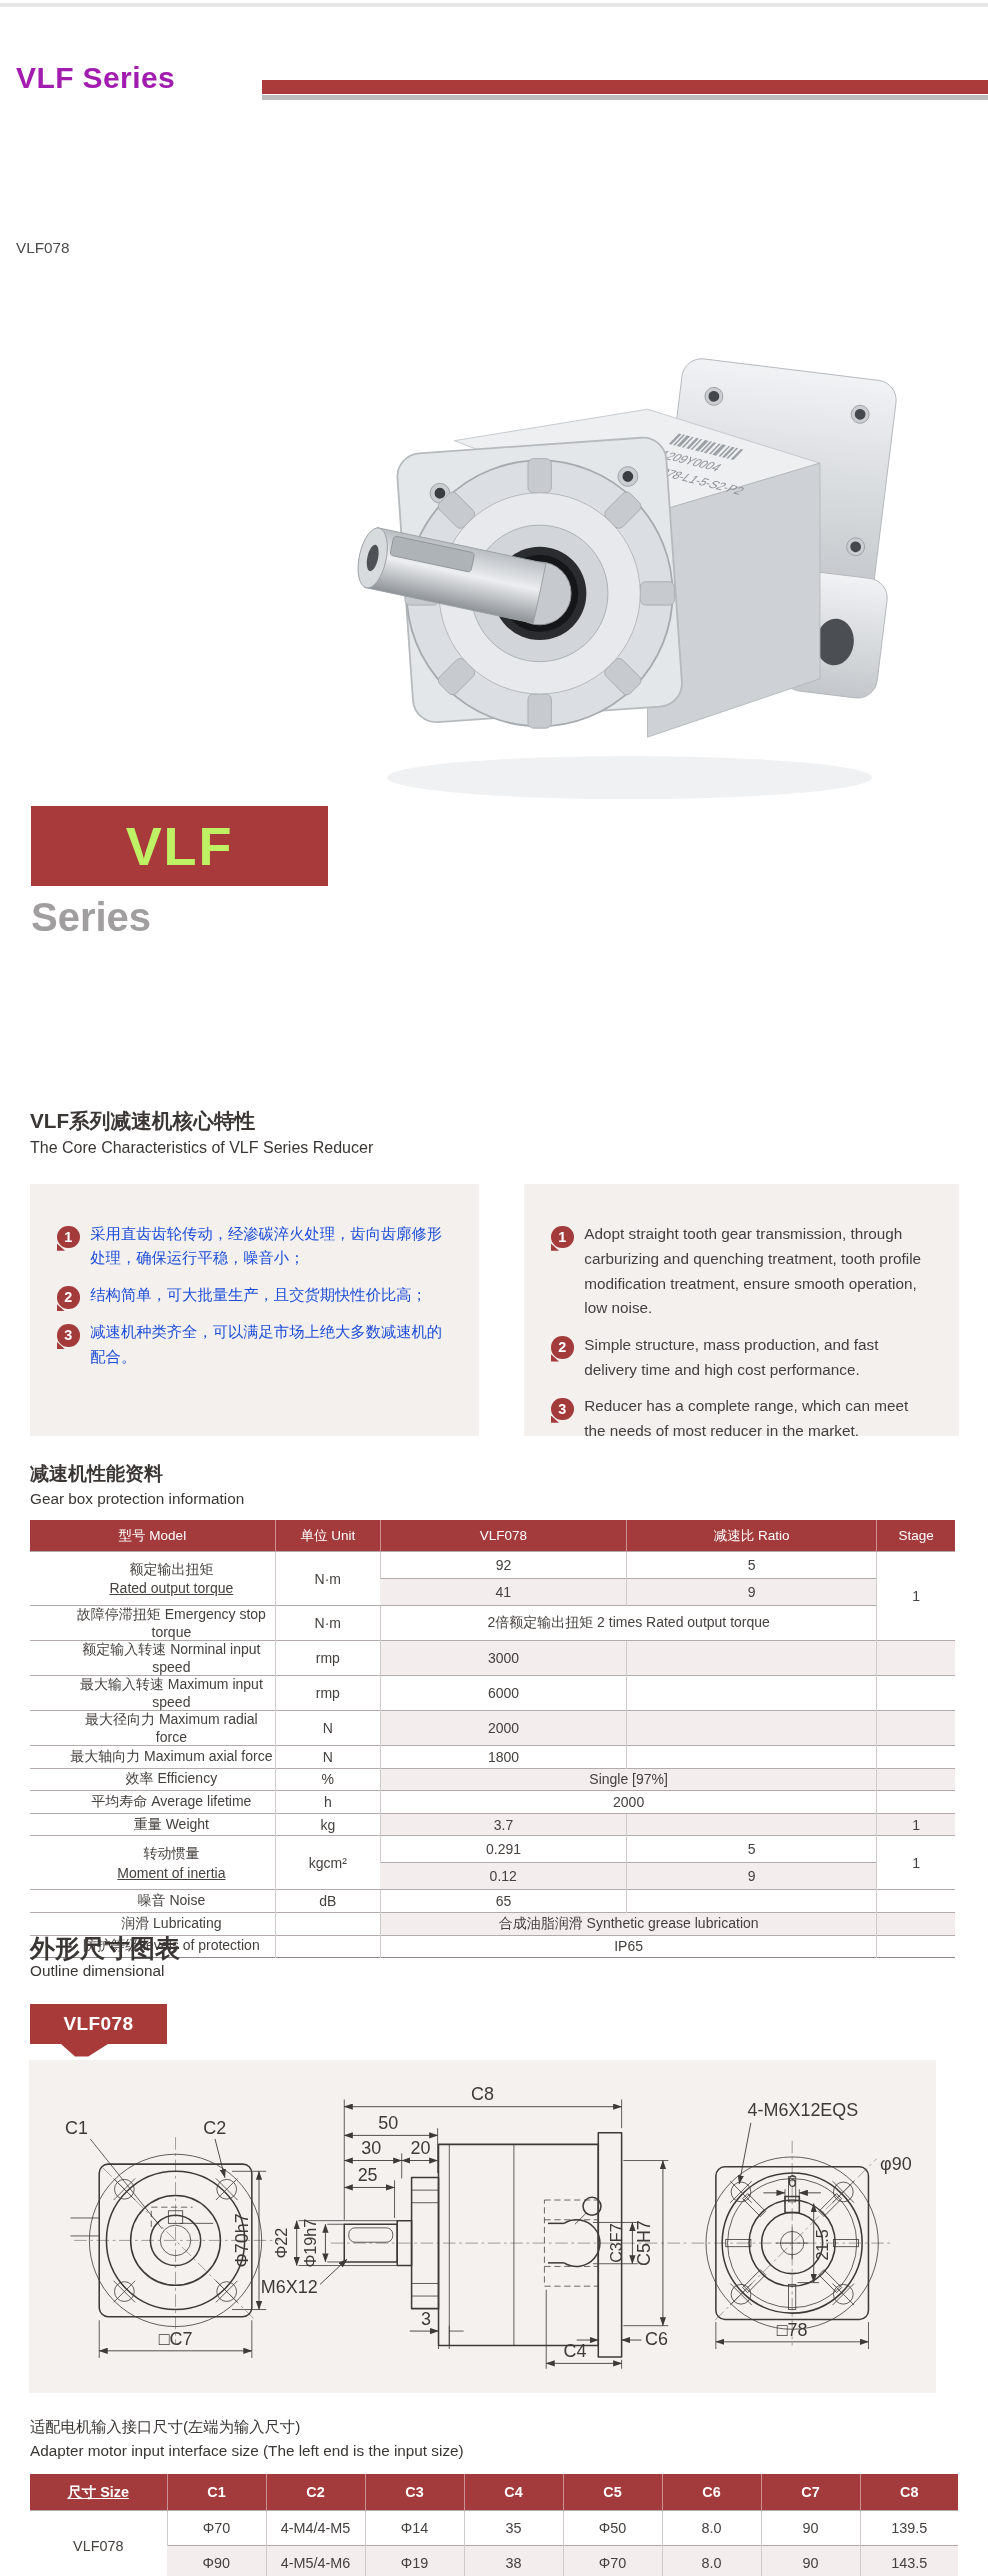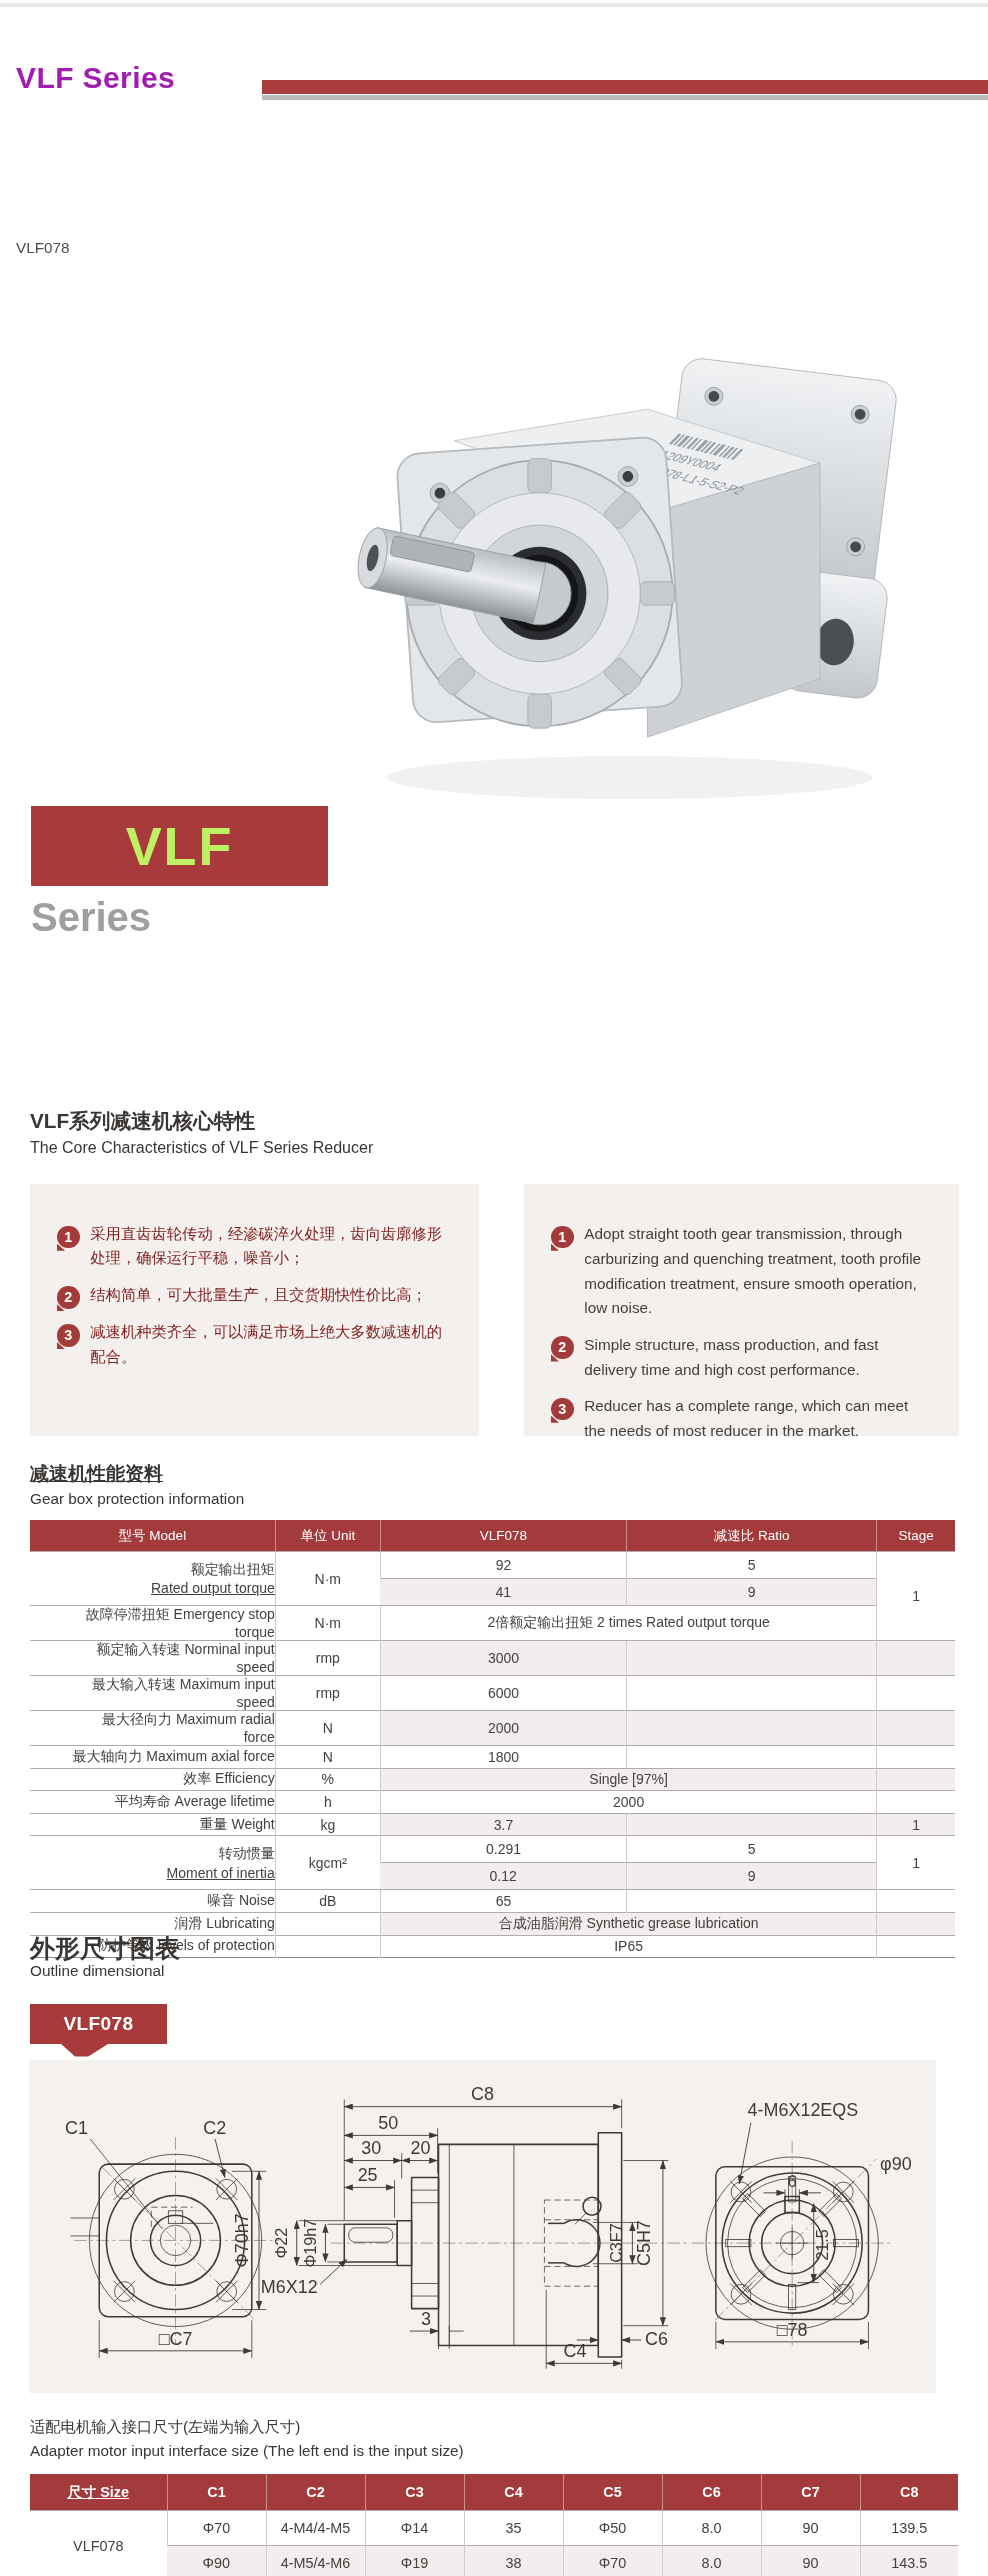--- a/index.html
+++ b/index.html
@@ -17,48 +17,48 @@
   
   .vlf-box{left:31px;top:806px;width:297px;height:80px;background:#a93a3b;color:#bef264;
            display:flex;align-items:center;justify-content:center;font-size:54px;font-weight:bold;letter-spacing:1.8px;}
   .series-label{left:31px;top:895px;font-size:40px;font-weight:bold;color:#a09e9f;}
 
   
   .h-zh{font-weight:bold;color:#3a3634;}
   .h-en{color:#3a3634;}
   .feat-zh{left:30px;top:1107px;font-size:20.7px;}
   .feat-en{left:30px;top:1139px;font-size:16px;}
-  .perf-zh{left:30px;top:1461px;font-size:19px;text-decoration:underline;}
+  .perf-zh{left:30px;top:1461px;font-size:19px;}
   .perf-en{left:30px;top:1490px;font-size:15.3px;}
   .out-zh{left:30px;top:1932px;font-size:25px;}
   .out-en{left:30px;top:1962px;font-size:15.3px;}
   .adp-zh{left:30px;top:2417px;font-size:15.3px;color:#3a3634;}
   .adp-en{left:30px;top:2442px;font-size:15.3px;color:#3a3634;}
 
   
   .fbox{top:1184px;height:252px;background:#f4f0ee;box-sizing:border-box;padding:38px 29px 0 27px;}
   .fbox-l{left:30px;width:449px;}
   .fbox-r{left:524px;width:435px;}
   .fitem{display:flex;gap:10.8px;margin-bottom:11.7px;}
   .fnum{flex:0 0 22.5px;height:22.5px;margin-top:3.6px;border-radius:50%;background:#a43b3b;color:#fff;
         font-weight:bold;font-size:14.4px;text-align:center;line-height:22.5px;position:relative;}
   .fnum::after{content:"";position:absolute;left:0;bottom:-2.7px;width:8px;height:7.2px;background:#a43b3b;
         clip-path:polygon(0 0,0 100%,100% 100%);}
-  .ftext{font-size:15.3px;line-height:1.6;color:#7f1d1d;}
+  .ftext{font-size:15.3px;line-height:1.6;color:#1d4ed8;}
   .fbox-r .ftext{font-size:15.3px;line-height:1.62;color:#433f3e;}
 
   
   .ptable{position:absolute;left:30px;top:1520px;border-collapse:collapse;table-layout:fixed;width:925px;}
   .ptable th{background:#a33b3c;color:#fff;font-weight:normal;font-size:13.5px;height:29px;
              border-left:0.9px solid #cc9293;}
   .ptable th:first-child{border-left:none;}
   .ptable td{font-size:14px;color:#45413f;text-align:center;background:#fff;
              border-top:0.9px solid #b3abab;border-left:0.9px solid #d2cbcb;padding:0;}
   .ptable tr td:first-child{border-left:none;}
-  .ptable td.model{text-align:right;padding-left:38px;margin-top:32px;}
+  .ptable td.model{text-align:center;padding-left:38px;margin-top:32px;}
   .ptable td.model .l2{margin-top:1.8px;text-decoration:underline;}
   .ptable tr.sh td.v{background:#f3eded;}
   .ptable .r30 td{height:26px;} .ptable .r28 td{height:25px;} .ptable .r24 td{height:21.6px;} .ptable .r29 td{height:26px;}
   .ptable{border-bottom:0.9px solid #8f8888;}
 
   
   .atable{position:absolute;left:30px;top:2474px;border-collapse:collapse;table-layout:fixed;width:926px;border-bottom:0.9px solid #8f8888;}
   .atable th{background:#a33b3c;color:#fff;font-weight:bold;font-size:14.4px;height:34px;border-left:0.9px solid #cc9293;}
   .atable th:first-child{border-left:none;text-decoration:underline;}
   .atable td{font-size:14.4px;color:#45413f;text-align:center;background:#fff;height:32px;

